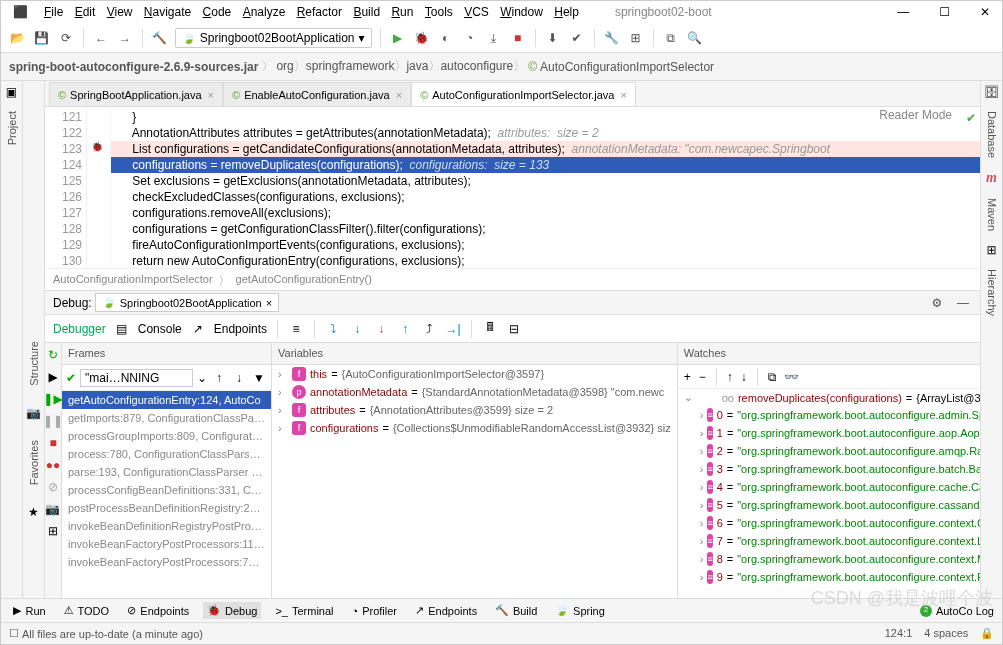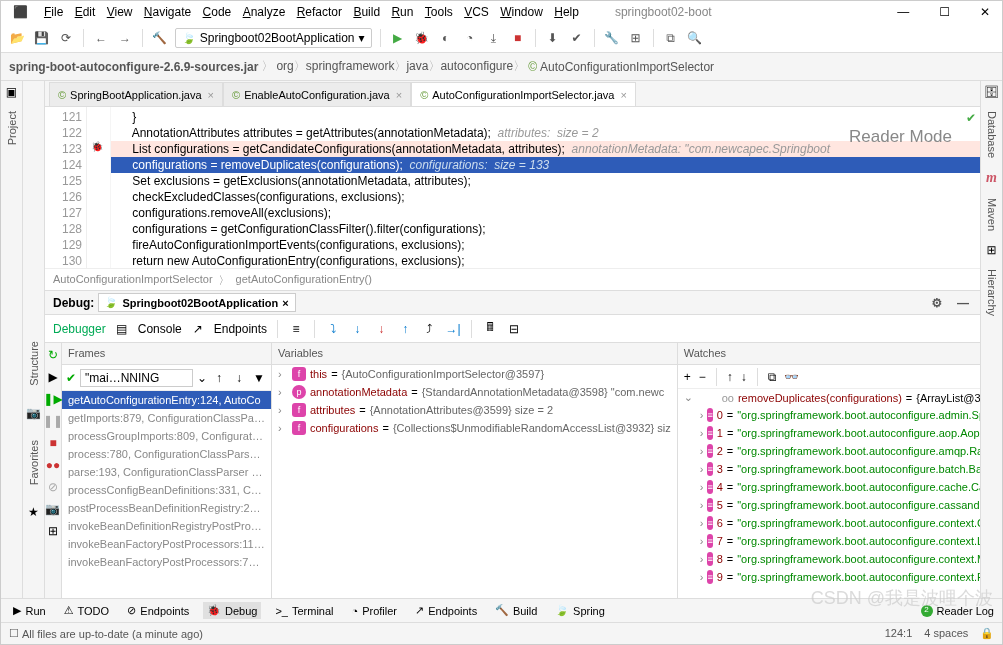--- a/index.html
+++ b/index.html
@@ -33,25 +33,25 @@
 .editor-body { flex:1; display:flex; overflow:hidden; position:relative; }
 .gutter { width:42px; background:#fff; text-align:right; color:#999; font-family:monospace; font-size:12px; padding:2px 4px 0 0; line-height:16px; border-right:1px solid #eee; }
 .marker-gutter { width:24px; background:#fff; border-right:1px solid #f5f5f5; }
 .marker-gutter .bp { color:#c33; font-size:10px; padding-left:4px; }
 .code { flex:1; font-family:monospace; font-size:12px; line-height:16px; padding-top:2px; white-space:pre; overflow:hidden; }
 .code .comment { color:#999; font-style:italic;margin-top:16px; }
 .code-line { height:16px; padding-left:8px; }
 .code-line.hl-bp { background:#ffe6e0; }
 .code-line.hl-sel { background:#2e5cb8; color:#fff; }
 .code-line.hl-sel .comment { color:#cde; }
-.reader-mode { position:absolute; right:28px; top:20px; color:#888; font-size:17px; }
+.reader-mode { position:absolute; right:28px; top:1px; color:#888; font-size:12px; }
 .check-icon { position:absolute; right:4px; top:4px; color:#4a4; }
 .mini-breadcrumb { height:22px; padding:4px 8px; background:#fff; border-top:1px solid #eee; color:#888; font-size:11px; display:flex; gap:6px; }
 .debug-panel { height:308px; border-top:1px solid #ddd; display:flex; flex-direction:column; }
-.debug-header { height:24px; display:flex; align-items:center; padding:0 8px; background:#f5f5f5; border-bottom:1px solid #ddd;font-weight:bold; }
+.debug-header { height:24px; display:flex; align-items:center; padding:0 8px; background:#f5f5f5; border-bottom:1px solid #ddd; }
 .debug-tab { border:1px solid #ccc; background:#fff; padding:2px 6px; display:flex; align-items:center; gap:4px; font-size:11px; }
 .debug-tools { height:28px; display:flex; align-items:center; padding:0 8px; gap:8px; border-bottom:1px solid #ddd; }
 .dbg-icon { width:16px; height:16px; display:inline-flex; align-items:center; justify-content:center; font-size:12px; }
 .dbg-icon.blue { color:#07c; }
 .dbg-icon.red { color:#c33; }
 .debug-body { flex:1; display:flex; overflow:hidden; }
 .debug-left-bar { width:28px; background:#f5f5f5; border-right:1px solid #ddd; display:flex; flex-direction:column; align-items:center; padding-top:4px; gap:6px; }
 .frames-pane { width:210px; display:flex; flex-direction:column; border-right:1px solid #ddd; }
 .vars-pane { flex:1; display:flex; flex-direction:column; border-right:1px solid #ddd; }
 .watches-pane { width:400px; display:flex; flex-direction:column; }
@@ -350,21 +350,21 @@
       <div class="bottom-tab">
         <span>🔨</span>
         <span>Build</span>
       </div>
       <div class="bottom-tab">
         <span>🍃</span>
         <span>Spring</span>
       </div>
       <span style="margin-left:auto;display:flex;align-items:center;gap:4px;">
       <span style="display:inline-block;width:12px;height:12px;border-radius:50%;background:#3a3;color:#fff;font-size:8px;text-align:center;">2</span>
-      <span>Reader Log</span>
+      <span>AutoCo Log</span>
     </span>
   </div>
 
   <div class="status-bar">
     <span>☐</span>&nbsp;
     <span>All files are up-to-date (a minute ago)</span>
     <div class="status-right">
       <span>124:1</span>
       <span>4 spaces</span>
       <span>🔒</span>

